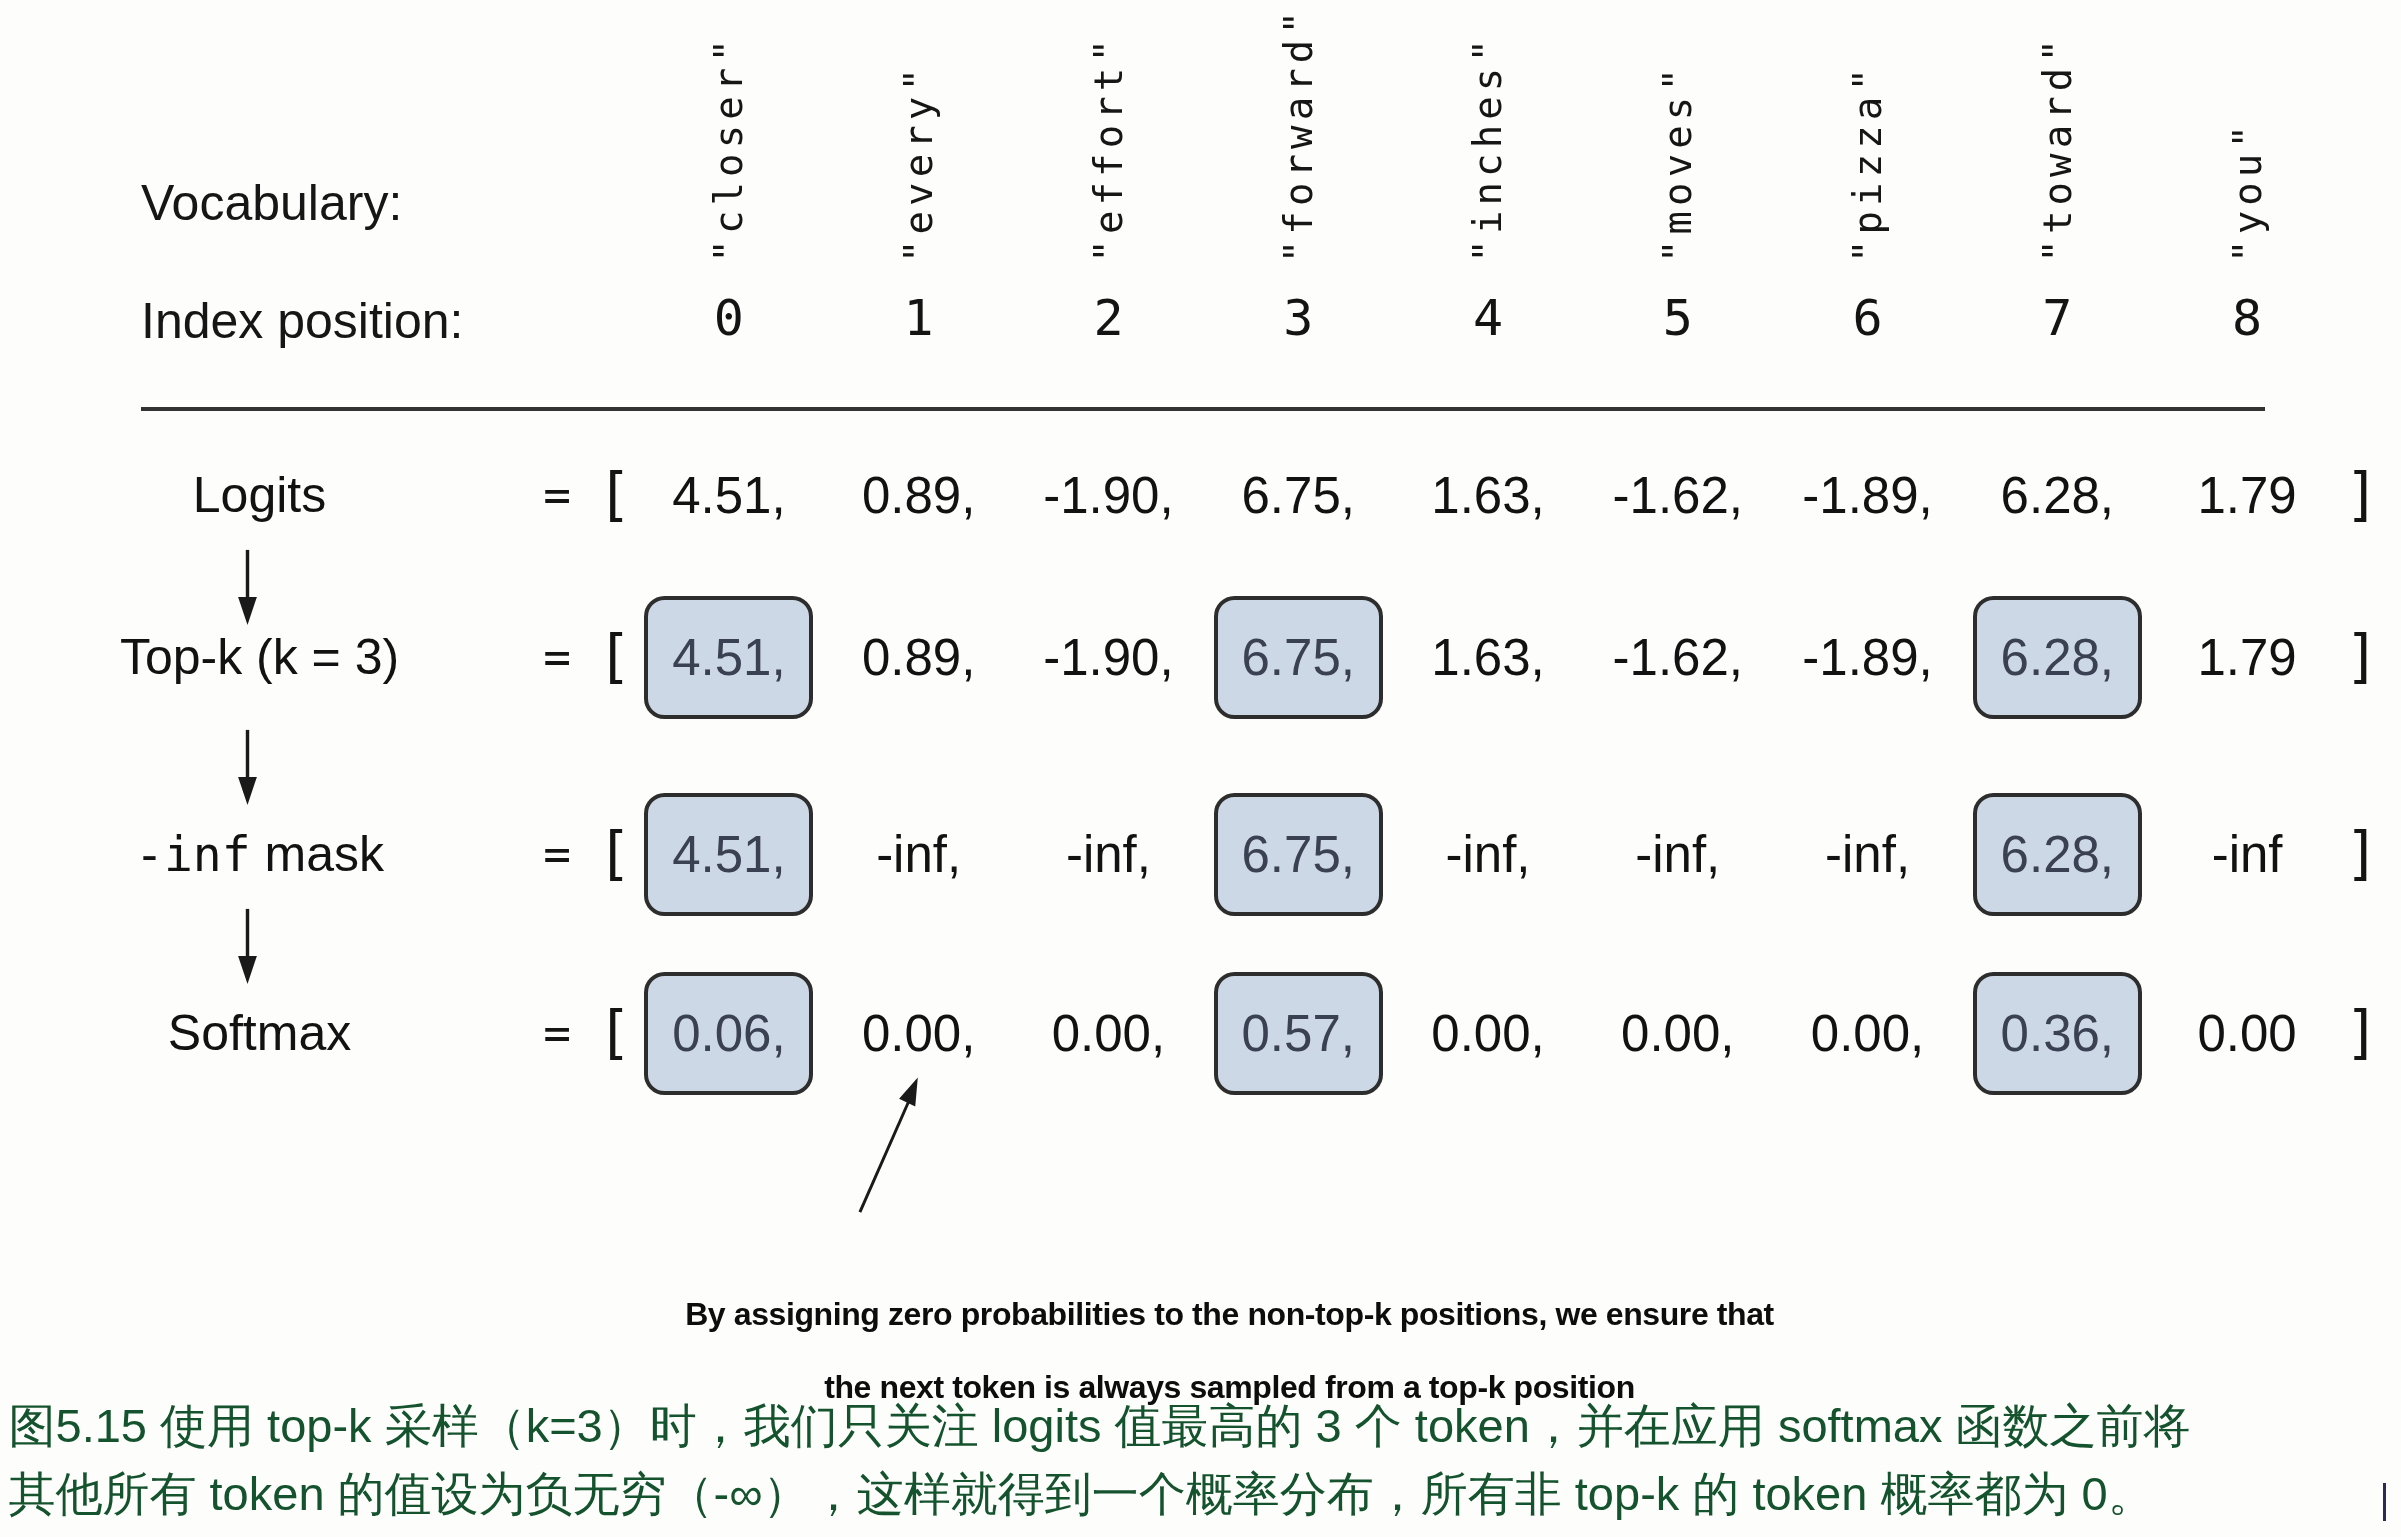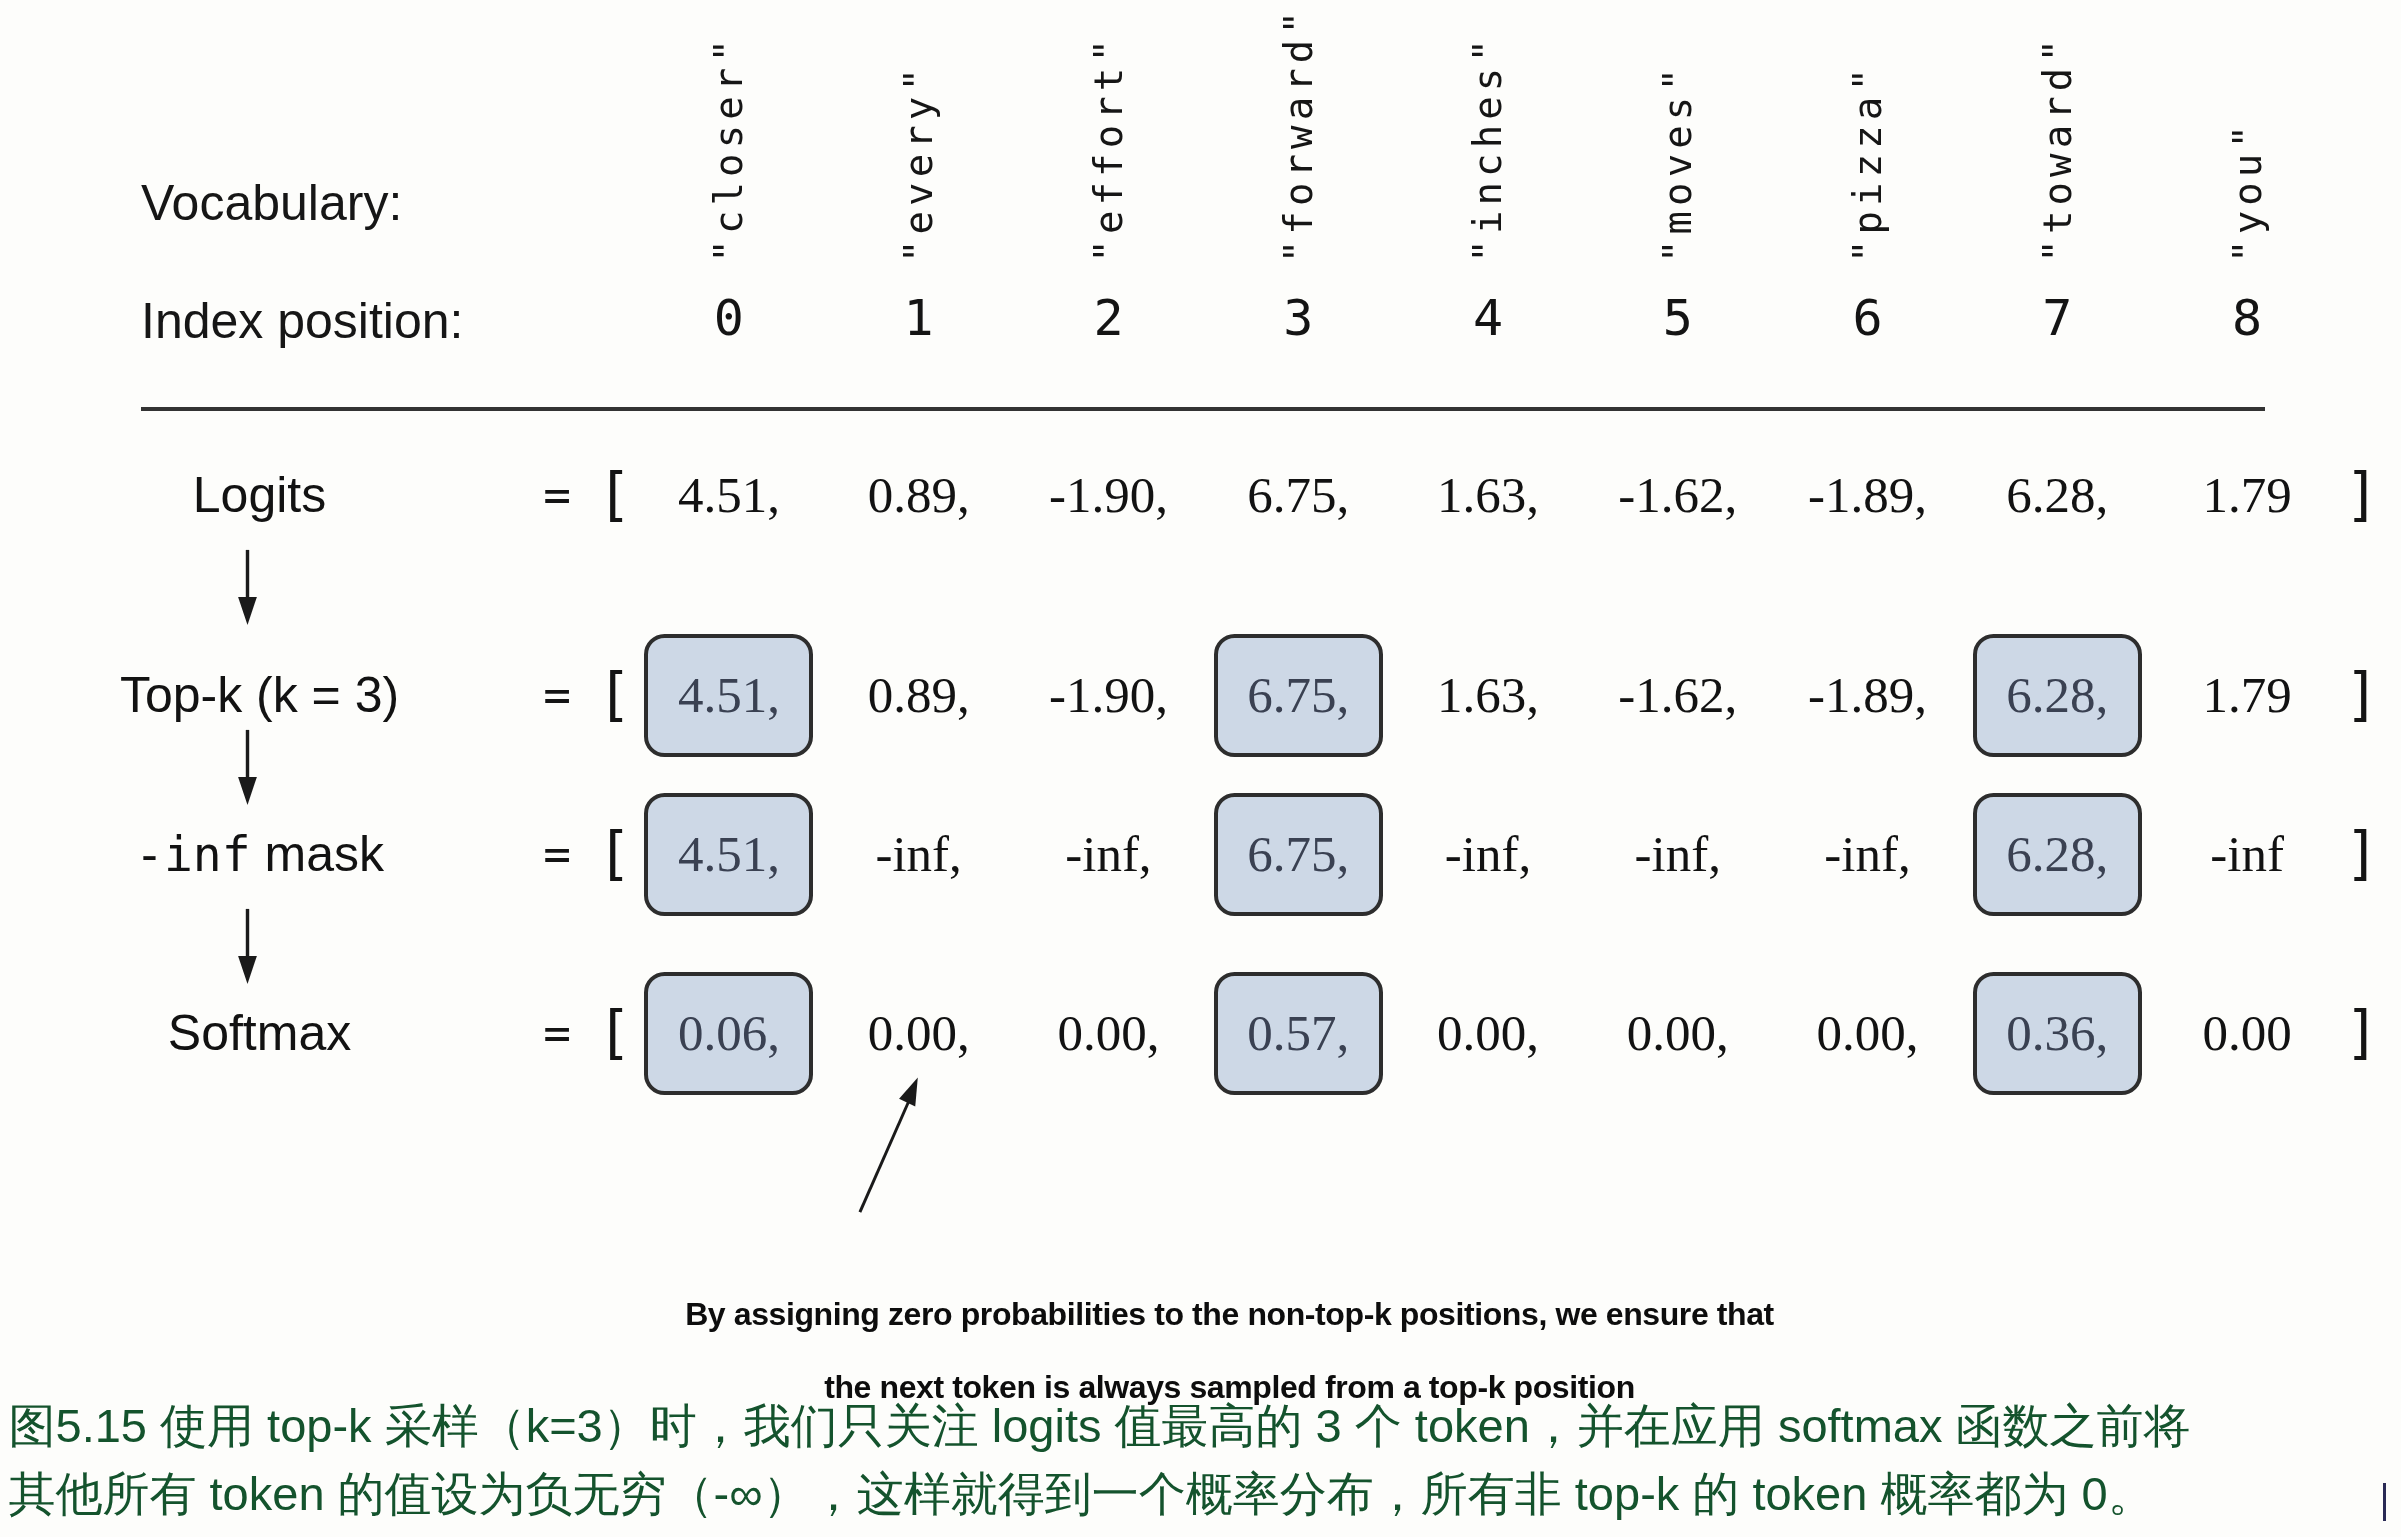--- a/index.html
+++ b/index.html
@@ -31,21 +31,21 @@
   .rlabel .mono{font-size:48px;}
   .eq{position:absolute;left:533px;top:0;width:48px;height:128px;display:flex;align-items:center;
       justify-content:center;font-family:"DejaVu Sans Mono","Liberation Mono",monospace;font-size:46px;}
   .bopen,.bclose{position:absolute;top:0;height:128px;display:flex;align-items:center;justify-content:center;
       font-family:"DejaVu Sans Mono","Liberation Mono",monospace;font-size:58px;}
   .bopen{left:594px;width:41px;}
   .bclose{left:2338px;width:48px;}
   .vals{position:absolute;left:634px;top:0;width:1708px;height:128px;
         display:grid;grid-template-columns:repeat(9,1fr);}
   .cell{display:flex;align-items:center;justify-content:center;
-        font-family:Liberation Serif, serif;font-size:51px;color:#121212;
+        font-family:Liberation Sans, sans-serif;font-size:51px;color:#121212;
         white-space:pre;}
   .hl{display:inline-flex;align-items:center;justify-content:center;
       min-width:169px;height:123px;box-sizing:border-box;
       background:#cdd8e6;border:4.3px solid #2d2d2d;border-radius:20.5px;color:#3a4152;}
 
   
   .arrow{position:absolute;}
   .arrow svg{display:block;}
 
   
@@ -127,21 +127,21 @@
     <div class="bclose">]</div>
   </div>
 
   <div class="arrow" style="left:227px;top:548px;">
     <svg width="41" height="79" viewBox="0 0 48 92">
       <line x1="24" y1="2" x2="24" y2="60" stroke="#1a1a1a" stroke-width="4"></line>
       <polygon points="24,90 13,57 35,57" fill="#1a1a1a"></polygon>
     </svg>
   </div>
 
-  <div class="drow" style="top:631px;">
+  <div class="drow" style="top:593px;">
     <div class="rlabel">Top-k (k = 3)</div>
     <div class="eq">=</div>
     <div class="bopen">[</div>
     <div class="vals">
       <div class="cell"><span class="hl">4.51,</span></div>
       <div class="cell"><span>0.89,</span></div>
       <div class="cell"><span>-1.90,</span></div>
       <div class="cell"><span class="hl">6.75,</span></div>
       <div class="cell"><span>1.63,</span></div>
       <div class="cell"><span>-1.62,</span></div>

